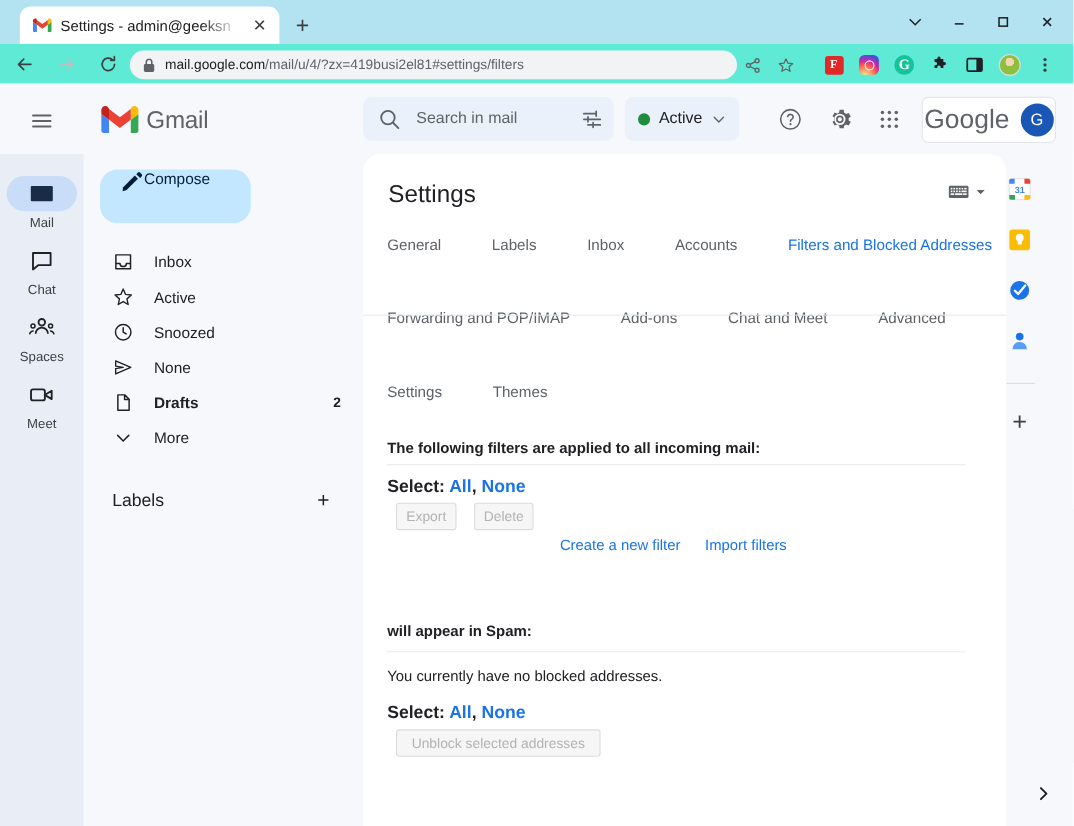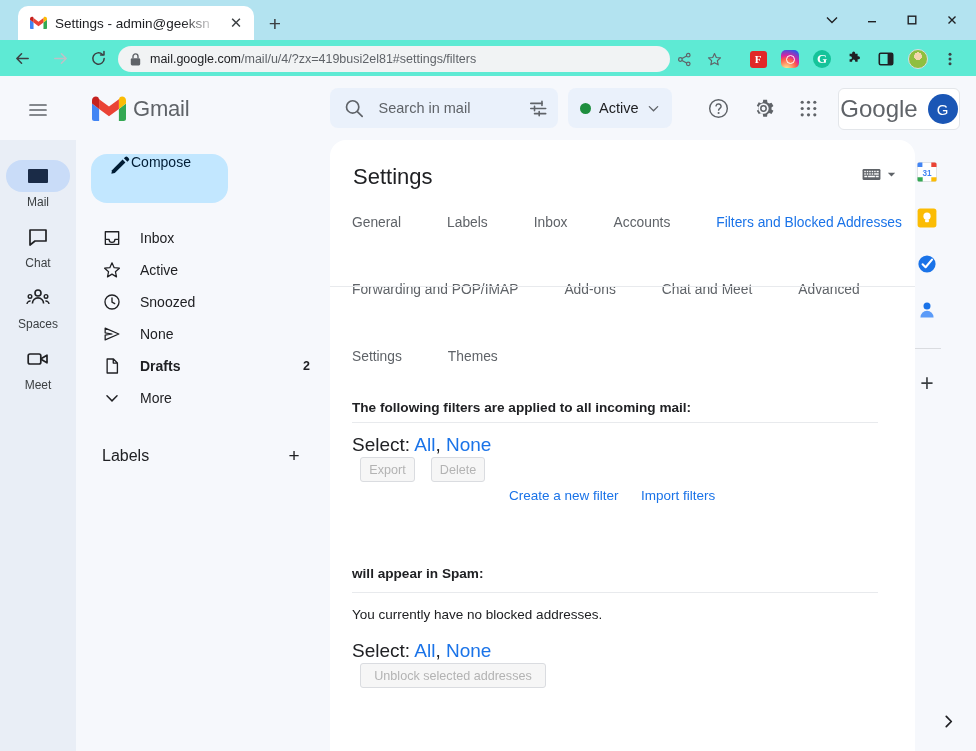--- a/index.html
+++ b/index.html
@@ -199,21 +199,21 @@
   .tabs-row { position: absolute; left: 22px; top: 72px; width: 550px;
     display: flex; flex-wrap: wrap; column-gap: 22px; row-gap: 10px; gap: 46px; }
   .stab { font-size: 13.8px; color: #5f6368; white-space: nowrap; padding: 3px 0; }
   .stab.active { color: #1a73e8; }
   .tabs-divider { position: absolute; left: 0; top: 146px; width: 585px; height: 1px; background: #e8eaed; }
 
   .section-head {
     position: absolute; left: 22px; font-size: 13.6px; font-weight: bold; color: #202124;
   }
   .hr { position: absolute; left: 22px; width: 526px; height: 1px; background: #e8eaed; }
-  .select-row { position: absolute; left: 22px; font-size: 19px; color: #202124; }
+  .select-row { position: absolute; left: 22px; font-size: 16px; color: #202124; font-weight: bold; }
   .lnk { color: #1a73e8; }
   .btn-disabled {
     position: absolute; height: 25px; border: 1px solid #dadce0; border-radius: 3px;
     background: #f6f6f6; color: #b3b3b3; font-size: 12.6px;
     display: flex; align-items: center; justify-content: center;
     font-family: "Liberation Sans", sans-serif;
   }
   .link-btn { position: absolute; font-size: 13.5px; color: #1a73e8; }
   .plain-text { position: absolute; left: 22px; font-size: 13.5px; color: #202124; }
 

